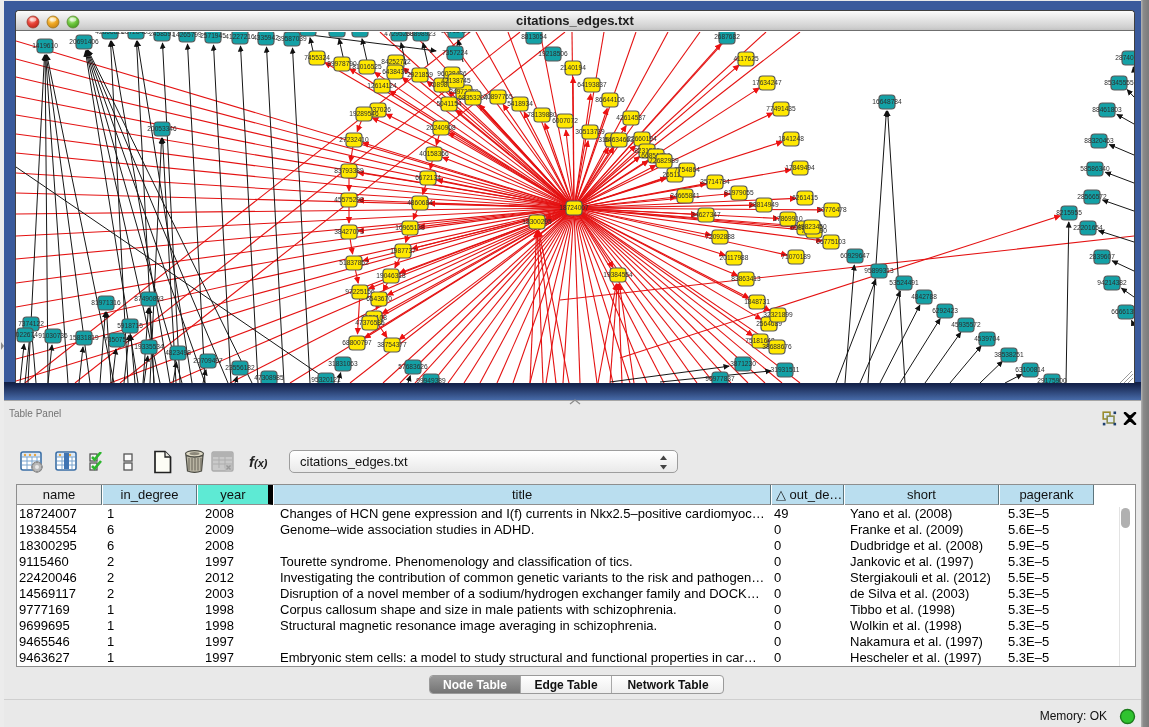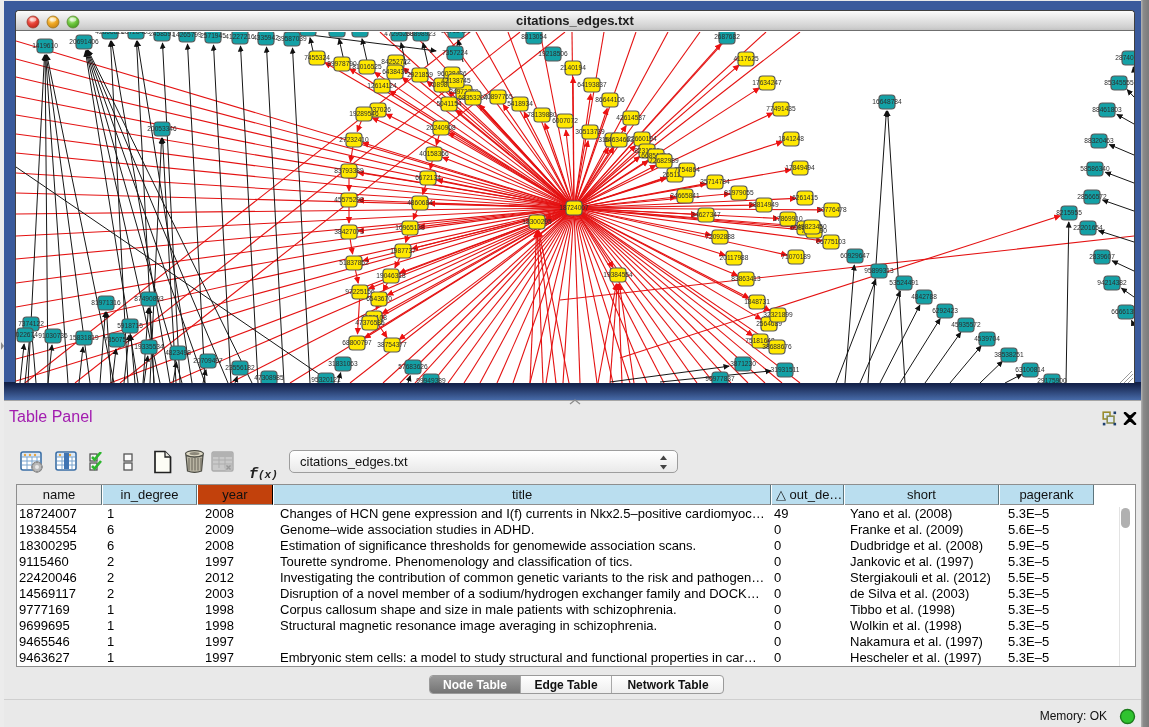--- a/index.html
+++ b/index.html
@@ -11,21 +11,21 @@
 #desktopband { left:4px; top:382px; width:1137px; height:18px;
   background:linear-gradient(#111f44,#16254e 15%,#476aa8); }
 
 #win { left:15px; top:10px; width:1120px; height:373px; border:1px solid #3f3f3f;
   border-bottom:none; background:#fff; border-radius:4px 4px 0 0; }
 #titlebar { left:0; top:0; width:1118px; height:20px; border-radius:3.5px 3.5px 0 0;
   background:linear-gradient(#fbfbfb,#d0d0d0 85%,#c3c3c3); border-bottom:1px solid #6f6f6f; }
 #title { width:100%; text-align:center; font-size:13px; font-weight:700; color:#1c1c1c; top:2px; position:absolute; }
 
 #tp-head { left:0; top:400px; width:1141px; height:31px; background:#e9e9e9; border-top:1px solid #a5a5a5; }
-#tp-title { left:9px; top:408px; font-size:16px; color:#a21caf; }
+#tp-title { left:9px; top:408px; font-size:10px; color:#737373; }
 .hc { position:absolute; font-size:13px; color:#111; line-height:19px; overflow:hidden; white-space:nowrap; border-bottom:1px solid #8f8f8f; }
 .cell { position:absolute; font-size:13px; color:#000; white-space:nowrap; }
 #tablebox { left:16px; top:484px; width:1120px; height:183px; background:#fff; border:1px solid #8e8e8e; }
 #tabbar { left:429px; top:675px; width:295px; height:19px; border:1px solid #9a9a9a; border-radius:4px;
   background:linear-gradient(#fff,#eee); overflow:hidden; }
 .seg { position:absolute; top:0; height:19px; font-size:12px; font-weight:700; line-height:18px; text-align:center; color:#111; }
 #memory { right:42px; top:709px; font-size:12px; color:#111; position:absolute; }
 #edge-r { left:1141px; top:0; width:8px; height:727px; background:linear-gradient(90deg,#b5b5b5,#8a8a8a 30%,#7b7b7b); }
 #edge-l { left:0; top:0; width:4px; height:727px; background:#ececec; }
 #combo { left:289px; top:450px; width:389px; height:23px; border:1px solid #9d9d9d; border-radius:5px;
@@ -700,30 +700,30 @@
 <svg style="position:absolute;left:211px;top:451px" width="23" height="22" viewBox="0 0 23 22">
       <rect x="1" y="1" width="21" height="19" rx="1.5" fill="#c9c9c9" stroke="#ababab" stroke-width="1.4"></rect>
       <rect x="2" y="2" width="19" height="4" fill="#b2b2b2"></rect>
       <line x1="2" y1="9" x2="21" y2="9" stroke="#adadad"></line>
       <line x1="2" y1="13" x2="21" y2="13" stroke="#adadad"></line>
       <line x1="8" y1="6" x2="8" y2="17" stroke="#adadad"></line>
       <line x1="14" y1="6" x2="14" y2="17" stroke="#adadad"></line>
       <circle cx="17.5" cy="16.5" r="4" fill="#bdbdbd"></circle>
       <path d="M15.5 14.5 l4 4 M19.5 14.5 l-4 4" stroke="#999" stroke-width="1.4"></path>
     </svg>
-<div class="abs" style="left:249px;top:466px;font-size:15px;font-style:italic;font-weight:700;color:#222;font-family:Liberation Mono, monospace;">f<span style="font-size:11px;">(x)</span></div>
+<div class="abs" style="left:249px;top:453px;font-size:15px;font-style:italic;font-weight:700;color:#222;">f<span style="font-size:11px;">(x)</span></div>
 <div class="abs" id="combo">citations_edges.txt<svg style="position:absolute;right:9px;top:4px" width="9" height="15" viewBox="0 0 9 15">
         <path d="M4.5 0.5 L8 5 L1 5 z" fill="#444"></path>
         <path d="M4.5 14.5 L8 10 L1 10 z" fill="#444"></path>
       </svg></div>
 
 <div class="abs" id="tablebox"></div>
 <div class="hc" style="left:17px;top:485px;width:85px;height:20px;background:#e9e9e9;border-right:1px solid #5c757d;text-align:center;">name</div>
     <div class="hc" style="left:103px;top:485px;width:94px;height:20px;background:#badeef;border-right:1px solid #5c757d;text-align:center;">in_degree</div>
-    <div class="hc" style="left:198px;top:485px;width:75px;height:20px;background:#c2410c;border-right:1px solid #000000;text-align:center;">year</div>
+    <div class="hc" style="left:198px;top:485px;width:75px;height:20px;background:#5eead4;border-right:5px solid #000000;text-align:center;">year</div>
     <div class="hc" style="left:274px;top:485px;width:497px;height:20px;background:#badeef;border-right:1px solid #5c757d;text-align:center;">title</div>
     <div class="hc" style="left:772px;top:485px;width:72px;height:20px;background:#badeef;border-right:1px solid #5c757d;text-align:left;padding-left:4px;">△ out_de…</div>
     <div class="hc" style="left:845px;top:485px;width:154px;height:20px;background:#badeef;border-right:1px solid #5c757d;text-align:center;">short</div>
     <div class="hc" style="left:1000px;top:485px;width:94px;height:20px;background:#badeef;border-right:1px solid #5c757d;text-align:center;">pagerank</div>
     <div class="cell" style="left:19px;top:506px;">18724007</div>
     <div class="cell" style="left:107px;top:506px;">1</div>
     <div class="cell" style="left:205px;top:506px;">2008</div>
     <div class="cell" style="left:280px;top:506px;">Changes of HCN gene expression and I(f) currents in Nkx2.5–positive cardiomyoc…</div>
     <div class="cell" style="left:774px;top:506px;">49</div>
     <div class="cell" style="left:850px;top:506px;">Yano et al. (2008)</div>
@@ -731,21 +731,20 @@
     <div class="cell" style="left:19px;top:522px;">19384554</div>
     <div class="cell" style="left:107px;top:522px;">6</div>
     <div class="cell" style="left:205px;top:522px;">2009</div>
     <div class="cell" style="left:280px;top:522px;">Genome–wide association studies in ADHD.</div>
     <div class="cell" style="left:774px;top:522px;">0</div>
     <div class="cell" style="left:850px;top:522px;">Franke et al. (2009)</div>
     <div class="cell" style="left:1008px;top:522px;">5.6E–5</div>
     <div class="cell" style="left:19px;top:538px;">18300295</div>
     <div class="cell" style="left:107px;top:538px;">6</div>
     <div class="cell" style="left:205px;top:538px;">2008</div>
-    <div class="cell" style="left:280px;top:538px;">Estimation of significance thresholds for genomewide association scans.</div>
     <div class="cell" style="left:774px;top:538px;">0</div>
     <div class="cell" style="left:850px;top:538px;">Dudbridge et al. (2008)</div>
     <div class="cell" style="left:1008px;top:538px;">5.9E–5</div>
     <div class="cell" style="left:19px;top:554px;">9115460</div>
     <div class="cell" style="left:107px;top:554px;">2</div>
     <div class="cell" style="left:205px;top:554px;">1997</div>
     <div class="cell" style="left:280px;top:554px;">Tourette syndrome. Phenomenology and classification of tics.</div>
     <div class="cell" style="left:774px;top:554px;">0</div>
     <div class="cell" style="left:850px;top:554px;">Jankovic et al. (1997)</div>
     <div class="cell" style="left:1008px;top:554px;">5.3E–5</div>

